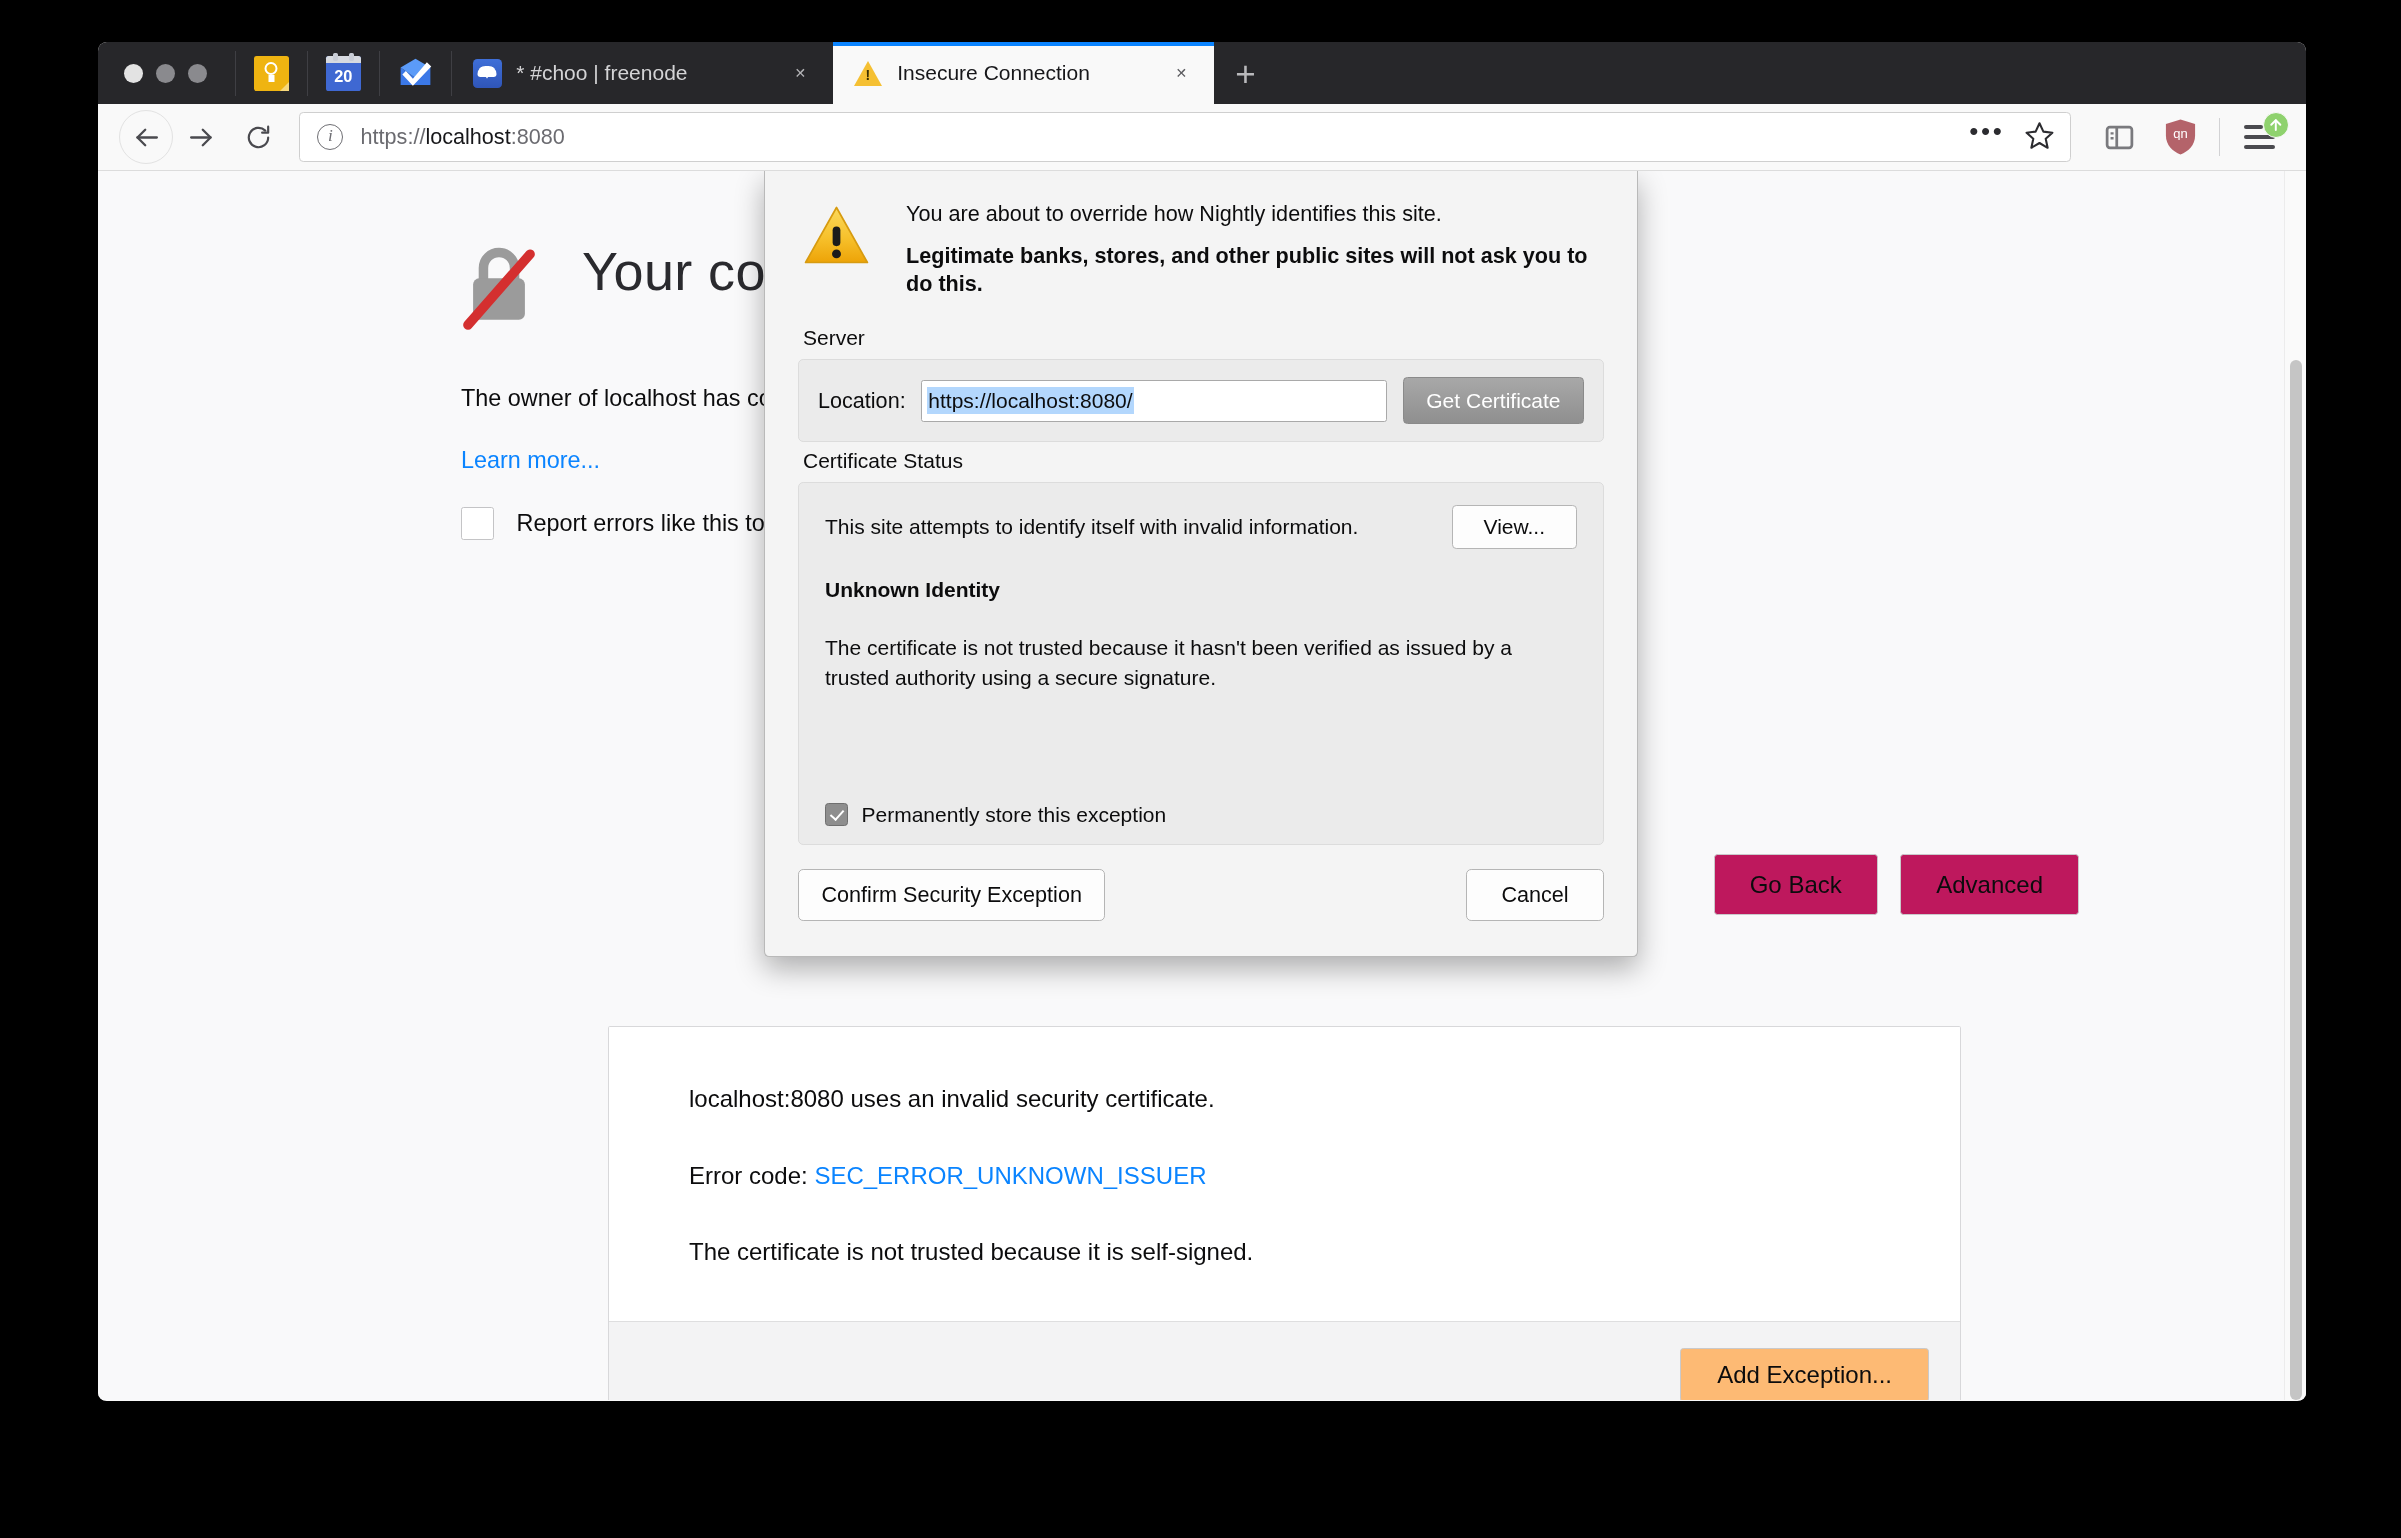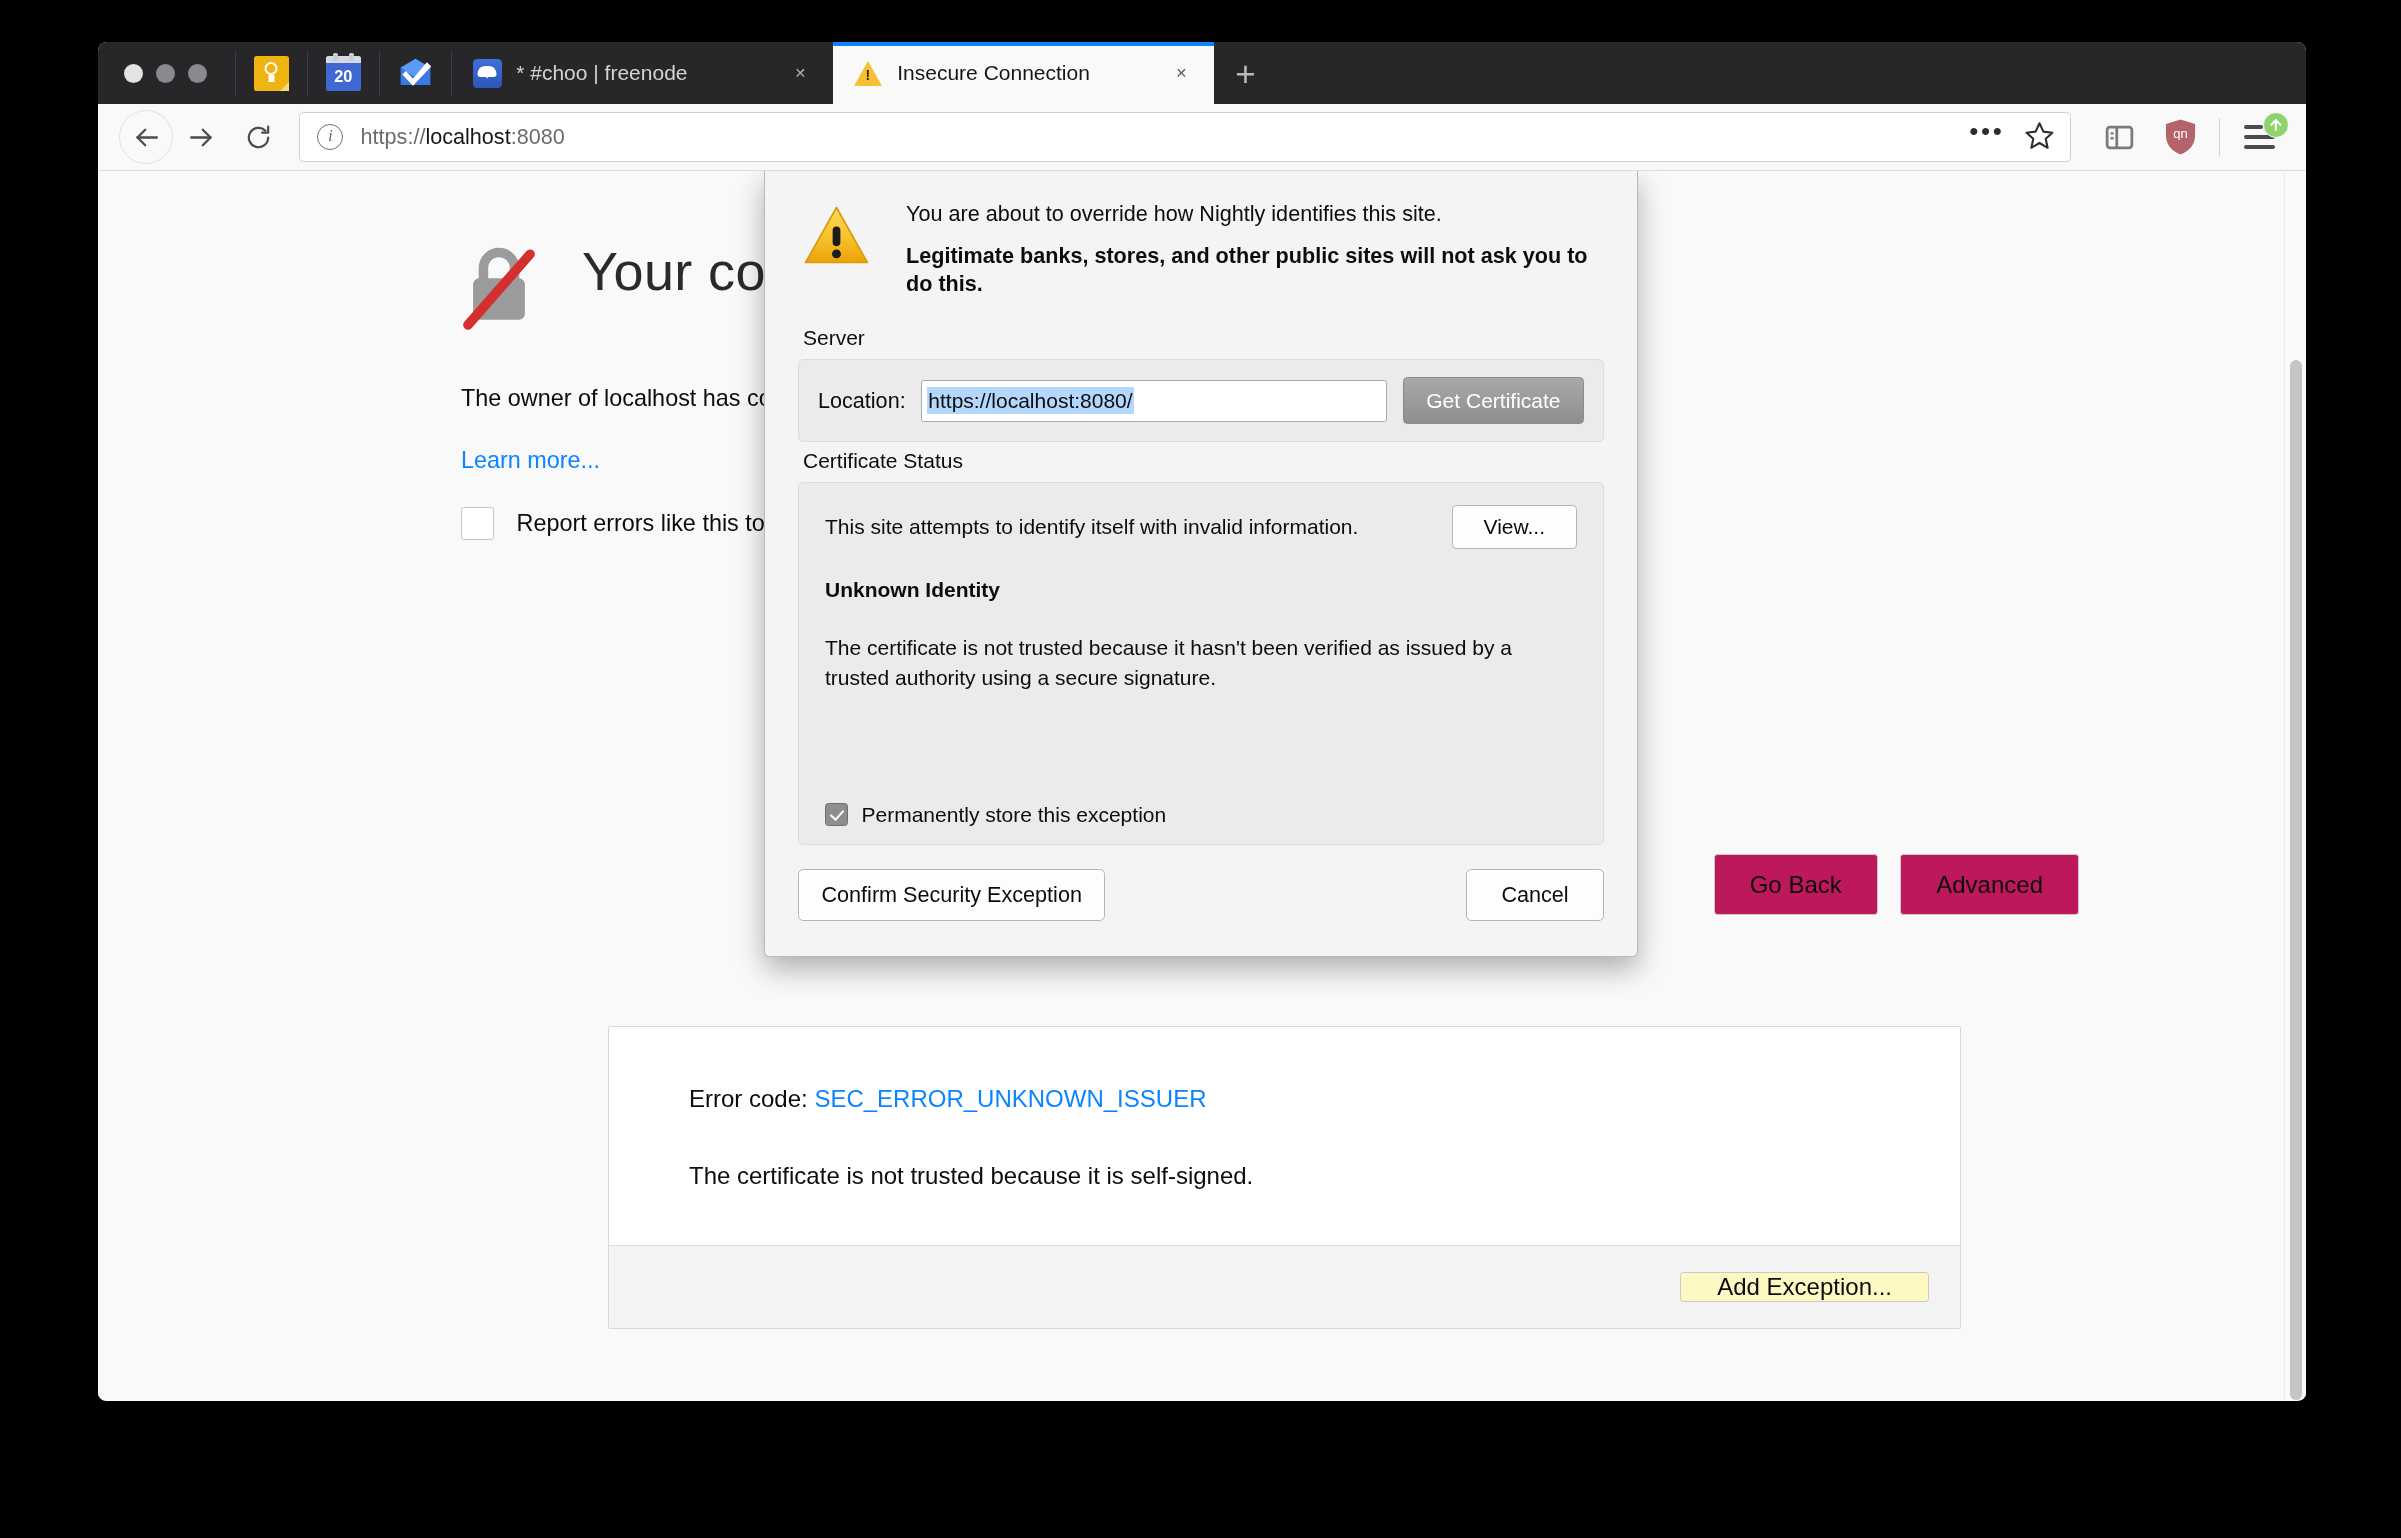--- a/index.html
+++ b/index.html
@@ -392,26 +392,26 @@
   .adv-line:last-child { margin-bottom: 10.4px; }
   .adv-code { color: #0a84ff; }
   #advanced-footer {
     background: #f3f3f4;
     border-top: 0.9px solid #dededf;
     padding: 26px 31px;
     display: flex;
     justify-content: flex-end;
   }
   #add-exception-btn {
-    background: #fef9c3;
+    background: #fdba74;
     border: 0.9px solid #c9c9cb;
     border-radius: 3.5px;
     font-size: 24px;
     color: #0c0c0d;
-    padding: 0 36px;
+    padding: 12px 36px;
     font-family: "Liberation Sans", sans-serif;
   }
 
   
   #content-scrollbar {
     position: absolute;
     right: 0; top: 0; bottom: 0;
     width: 22.5px;
     background: #fafafa;
     border-left: 0.9px solid #ececec;
@@ -701,20 +701,21 @@
         </div>
 
         <div class="hero-buttons">
           <button class="page-btn">Go Back</button>
           <button class="page-btn">Advanced</button>
         </div>
       </div>
 
       <div id="advanced-card">
         <div id="advanced-body">
+          <div class="adv-line">localhost:8080 uses an invalid security certificate.</div>
           <div class="adv-line"><span>Error code: </span><span class="adv-code">SEC_ERROR_UNKNOWN_ISSUER</span></div>
           <div class="adv-line">The certificate is not trusted because it is self-signed.</div>
         </div>
         <div id="advanced-footer">
           <button id="add-exception-btn">Add Exception...</button>
         </div>
       </div>
 
     </div>
 

